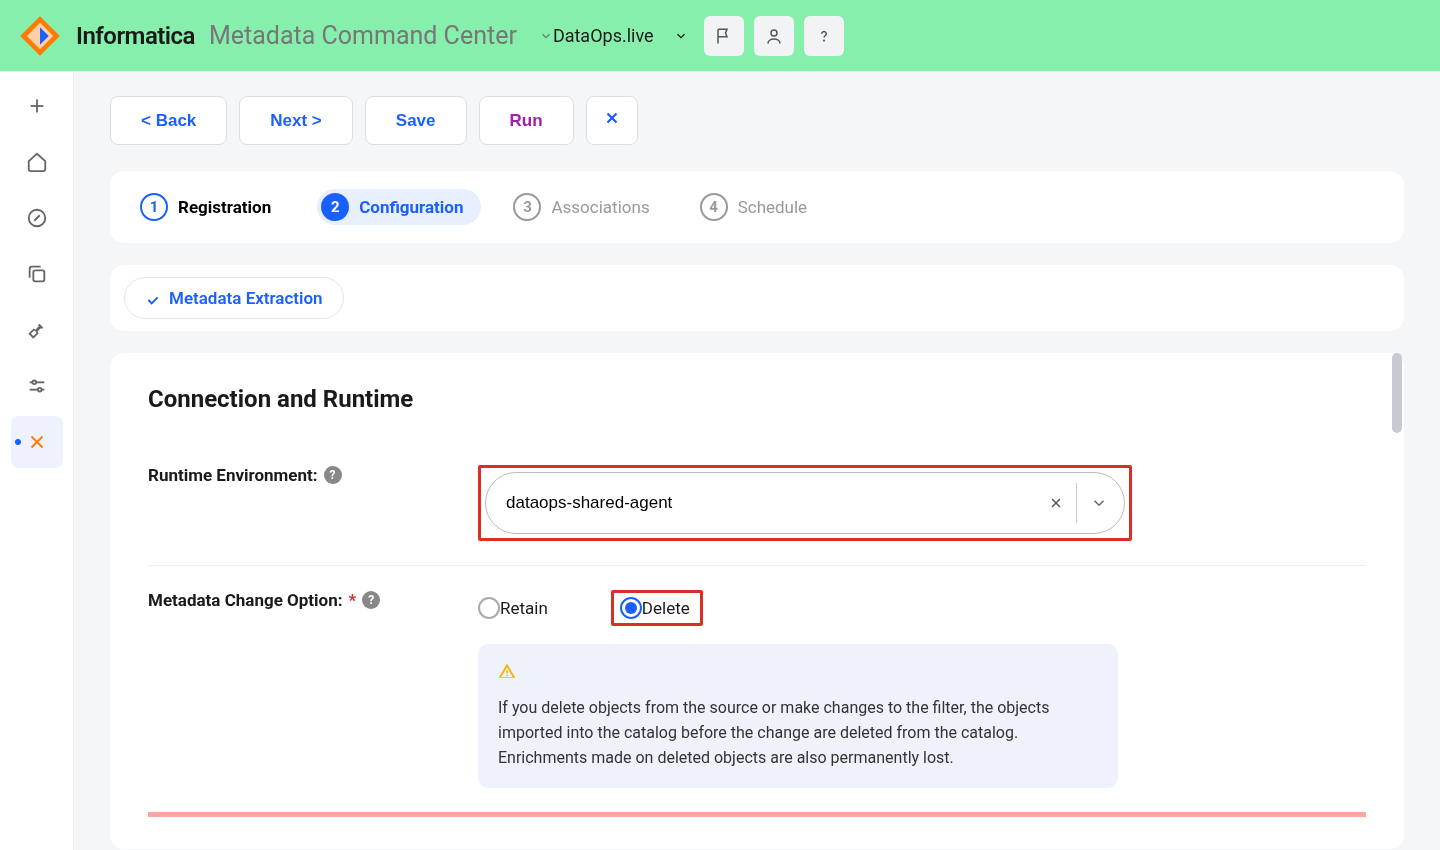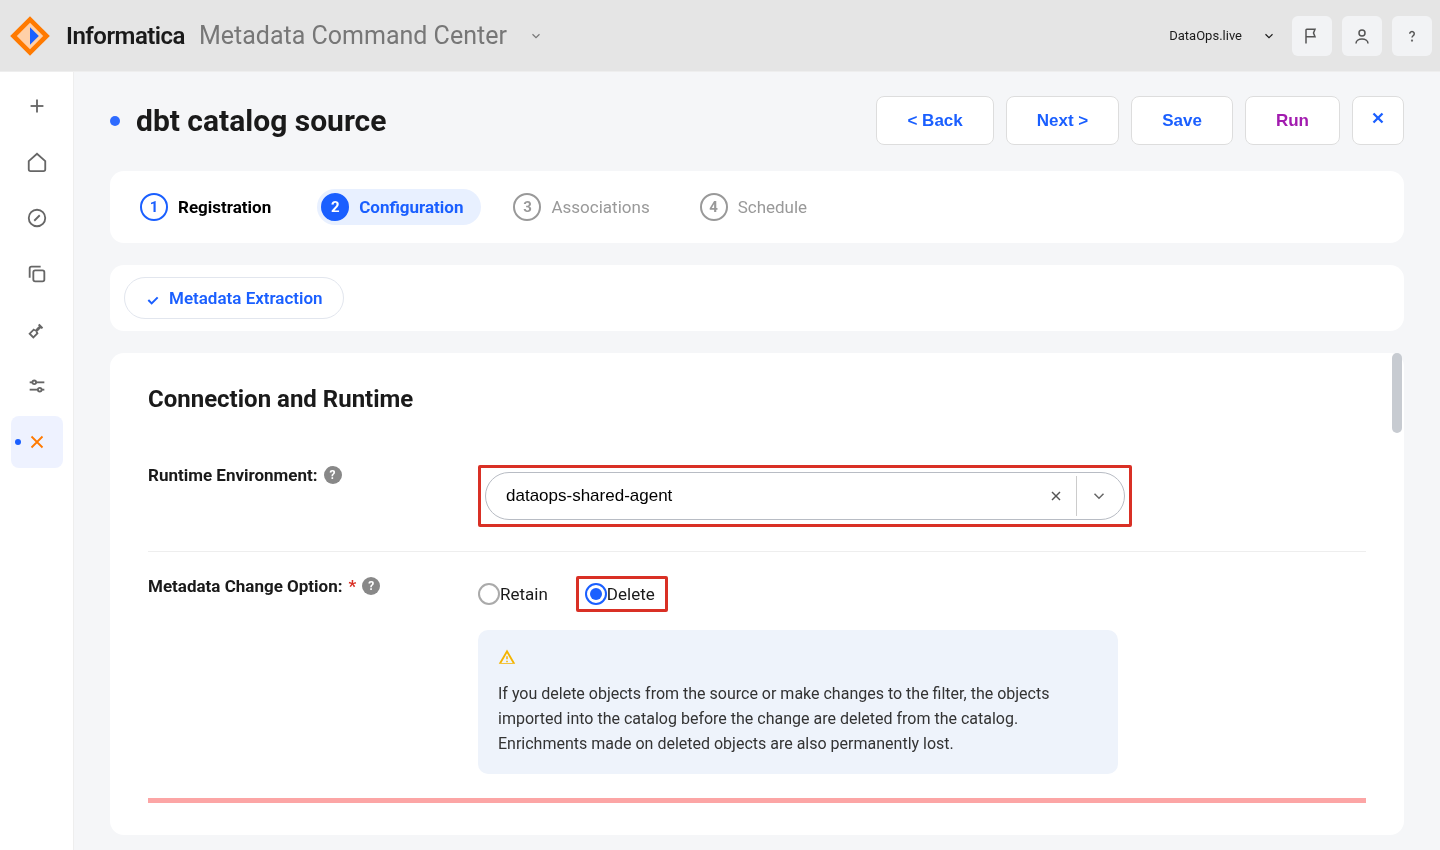--- a/index.html
+++ b/index.html
@@ -1,26 +1,26 @@
 <!DOCTYPE html>
 <html><head>
 <meta charset="utf-8">
 <style>
   * { box-sizing: border-box; margin: 0; padding: 0; }
   body { font-family: -apple-system, BlinkMacSystemFont, "Segoe UI", Roboto, Arial, sans-serif; background: #f5f6f8; color: #1a1a1a; width: 1440px; height: 850px; overflow: hidden; }
 
   
-  .top-header { display: flex; align-items: center; justify-content: space-between; background: #e5e5e5; padding: 8px 8px; border-bottom: 1px solid #eee; height: 72px; }
+  .top-header { display: flex; align-items: center; background: #86efac; padding: 8px 18px; border-bottom: 1px solid #eee; height: 72px; }
   .top-left { display: flex; align-items: center; gap: 14px; }
   .logo { width: 44px; height: 44px; display:flex; align-items:center; justify-content:center; }
   .logo svg { display:block; }
   .brand { font-size: 24px; font-weight: 600; letter-spacing: -0.5px; }
   .app-name { font-size: 25px; color: #777; display:flex; align-items:center; gap:22px; cursor:pointer; }
   .top-right { display: flex; align-items: center; gap: 10px; }
-  .org { font-size: 13px; display:flex; align-items:center; gap:20px; cursor:pointer; margin-right: 6px; }
+  .org { font-size: 18px; display:flex; align-items:center; gap:20px; cursor:pointer; margin-right: 6px; }
   .icon-btn { width: 40px; height: 40px; background: #f2f3f5; border-radius: 6px; display:flex; align-items:center; justify-content:center; color:#555; cursor:pointer; }
   .icon-btn svg { width:18px; height:18px; }
 
   
   .layout { display:flex; height: calc(100% - 72px); }
   .sidebar { width: 74px; background:#fff; border-right:1px solid #eee; display:flex; flex-direction:column; align-items:center; padding-top:8px; gap: 4px; }
   .side-item { width:52px; height:52px; display:flex; align-items:center; justify-content:center; color:#666; border-radius:8px; cursor:pointer; position:relative; }
   .side-item.active { background:#eef2ff; }
   .side-item svg { width:22px; height:22px; }
   .side-item .blue-dot { position:absolute; left:4px; top:50%; transform:translateY(-50%); width:6px; height:6px; border-radius:50%; background:#1a5fff; }
@@ -66,32 +66,32 @@
   .section-title { font-size:24px; font-weight:700; margin-bottom: 28px; }
 
   .field-row { display:flex; align-items:flex-start; padding: 24px 0; border-bottom:1px solid #eee; }
   .field-row:first-of-type { padding-top:0; }
   .field-label { width:330px; font-size:17px; font-weight:700; display:flex; align-items:center; gap:6px; }
   .req { color:#d93025; }
   .help-icon { width:18px; height:18px; border-radius:50%; background:#888; color:#fff; display:inline-flex; align-items:center; justify-content:center; font-size:12px; font-weight:700; cursor:help; }
 
   .field-control { flex:1; }
   .highlight-box { border:3px solid #d93025; padding:4px; display:inline-block; border-radius:2px; }
-  .combo { display:flex; align-items:center; border:1px solid #b8bcc4; border-radius:999px; height:48px; width:640px; padding: 0 4px 0 20px; }
+  .combo { display:flex; align-items:center; border:1px solid #b8bcc4; border-radius:999px; height:62px; width:640px; padding: 0 4px 0 20px; }
   .combo input { flex:1; border:none; outline:none; font-size:17px; background:transparent; }
   .combo .clear { width:40px; height:40px; display:flex; align-items:center; justify-content:center; color:#555; font-size:20px; cursor:pointer; }
   .combo .drop { width:44px; height:40px; border-left:1px solid #ccc; display:flex; align-items:center; justify-content:center; color:#666; cursor:pointer; }
 
   .radio-row { display:flex; align-items:center; gap: 28px; }
   .radio-item { display:flex; align-items:center; cursor:pointer; }
   .radio { width:22px; height:22px; border-radius:50%; border:2px solid #aaa; display:flex; align-items:center; justify-content:center; }
   .radio.checked { border-color:#1a5fff; }
   .radio.checked::after { content:''; width:12px; height:12px; border-radius:50%; background:#1a5fff; }
   .radio-label { font-size:17px; }
-  .radio-highlight { border:3px solid #d93025; padding:4px 10px 4px 6px; display:inline-flex; align-items:center; gap:8px; border-radius:2px; }
+  .radio-highlight { border:3px solid #d93025; padding:4px 10px 4px 6px; display:inline-flex; align-items:center; gap:8px; border-radius:2px;margin-left:35px; }
 
   .warn-box { margin-top:18px; background:#eef3fb; border-radius:10px; padding:18px 20px; display:flex; gap:12px; max-width:640px;flex-direction:column; }
   .warn-icon { color:#e0a800; flex-shrink:0; }
   .warn-text { font-size:16px; line-height:1.55; color:#333; }
 
   .chevron { display:inline-block; }
 </style>
 </head>
 <body>
 
@@ -181,24 +181,20 @@
     <div class="side-item active">
       <span class="blue-dot"></span>
       <svg viewBox="0 0 24 24" fill="#ff7a00" stroke="#ff7a00" stroke-width="2">
           <path d="M6 6l12 12M18 6L6 18"></path>
         </svg>
     </div>
   </div>
 
   <div class="main">
     <div class="title-row">
-      <div class="title-left">
-        <span class="blue-bullet"></span>
-        <h1 class="page-title">dbt catalog source</h1>
-      </div>
       <div class="btn-row">
         <button class="btn">&lt; Back</button>
         <button class="btn">Next &gt;</button>
         <button class="btn">Save</button>
         <button class="btn disabled">Run</button>
         <button class="btn close-x">
           <svg width="18" height="18" viewBox="0 0 24 24" fill="none" stroke="#1a5fff" stroke-width="3">
               <line x1="6" y1="6" x2="18" y2="18"></line>
               <line x1="18" y1="6" x2="6" y2="18"></line>
             </svg>

